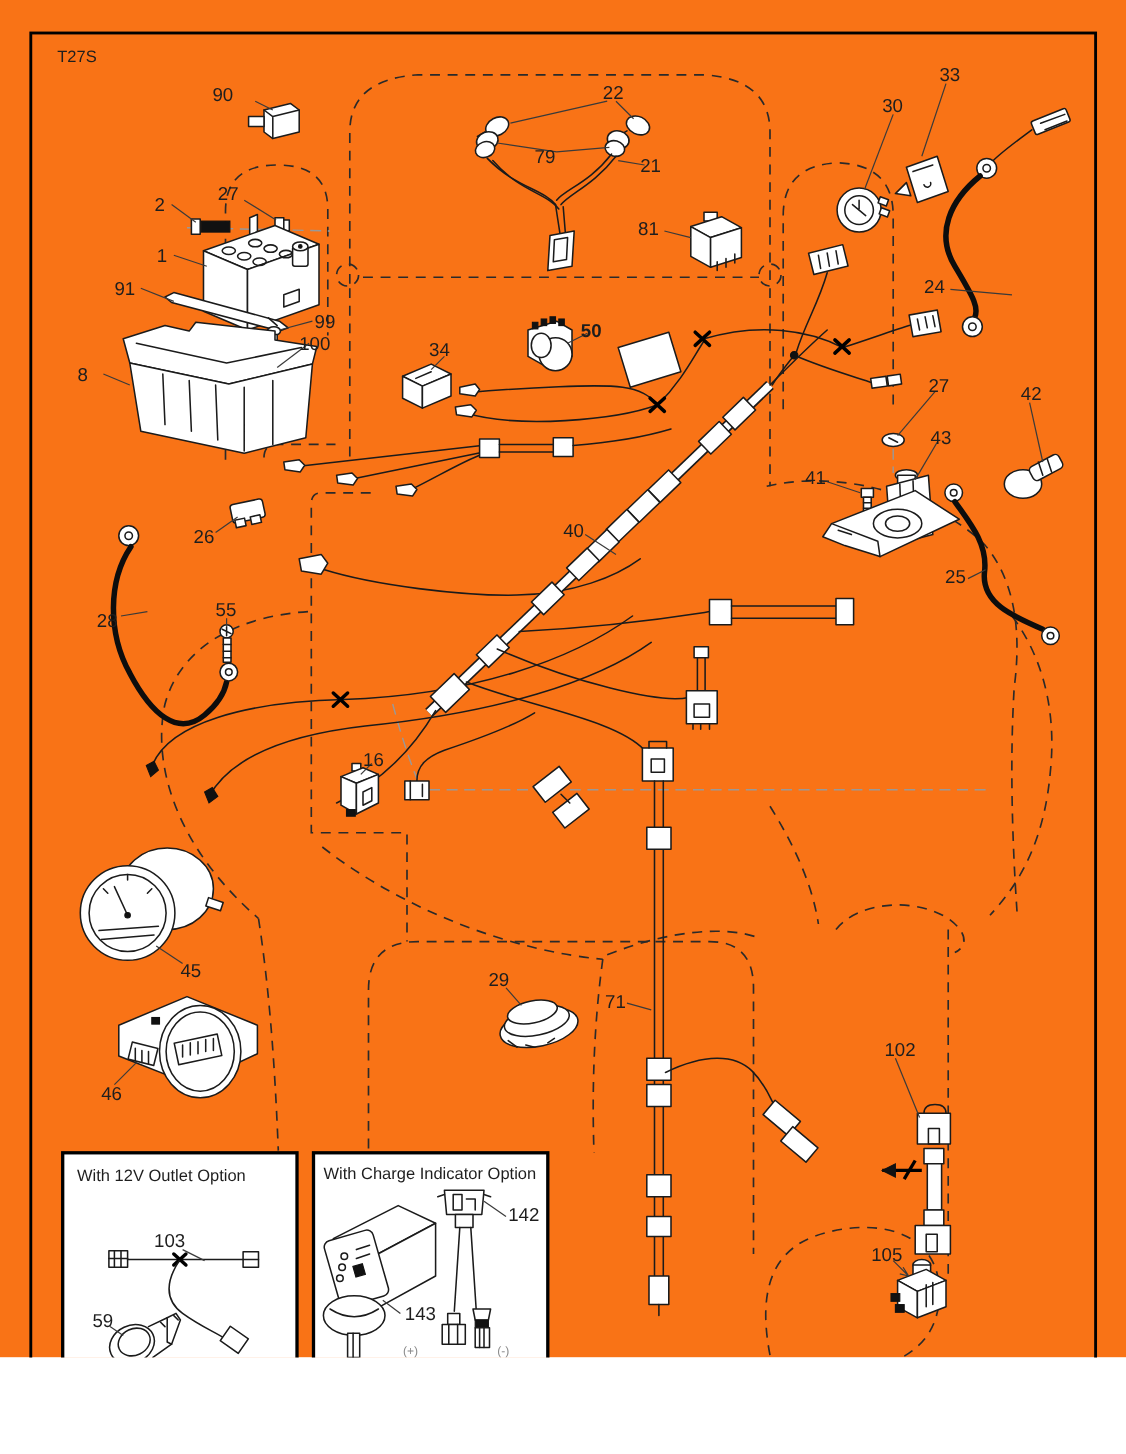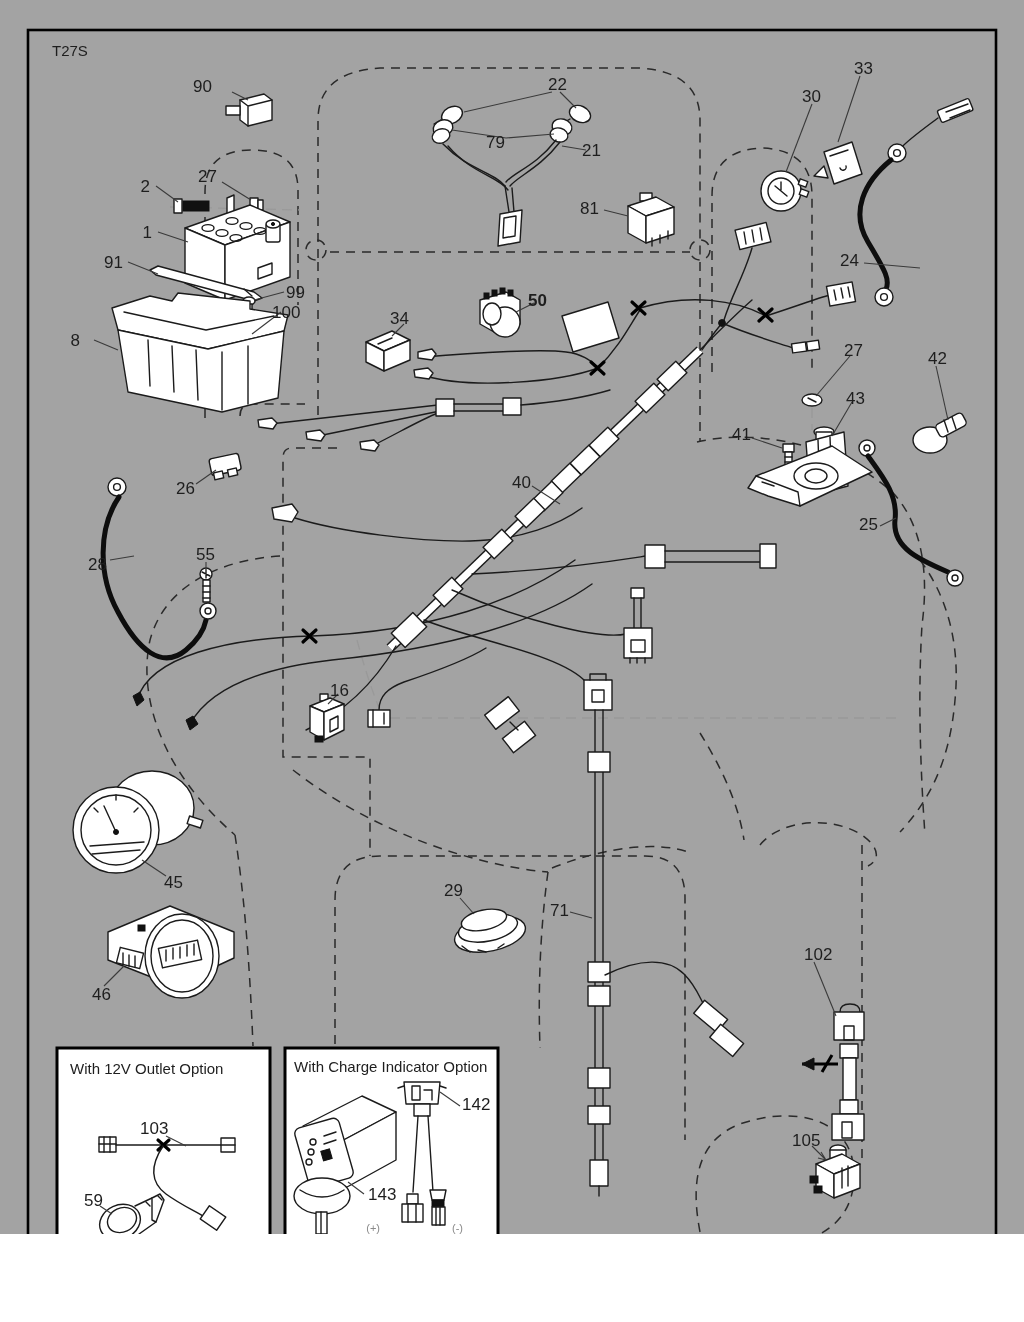--- a/index.html
+++ b/index.html
@@ -1,16 +1,16 @@
 <!DOCTYPE html>
 <html><head>
 <meta charset="utf-8">
 <style>
   html,body{margin:0;padding:0;background:#fff;}
-  .page{width:1024px;height:1234px;position:relative;background:#a3a3a3;font-family:"Liberation Sans",sans-serif;}
+  .page{width:1024px;height:1234px;position:relative;background:#f97316;font-family:"Liberation Sans",sans-serif;}
   svg{position:absolute;top:0;left:0;}
   svg *{vector-effect:none;}
   .ln{fill:none;stroke:#1b1b1b;stroke-width:1.4;stroke-linecap:round;stroke-linejoin:round;}
   .cmp{fill:#ffffff;stroke:#1b1b1b;stroke-width:1.4;stroke-linejoin:round;}
   .dk{fill:#111;stroke:#111;}
   .thick{fill:none;stroke:#0d0d0d;stroke-width:5;stroke-linecap:round;}
   .dash{fill:none;stroke:#2a2a2a;stroke-width:1.5;stroke-dasharray:9 7;stroke-linecap:butt;}
   .gdash{fill:none;stroke:#999;stroke-width:1.3;stroke-dasharray:10 6;}
   .ldr{fill:none;stroke:#3a3a3a;stroke-width:1.1;}
   .xmk{fill:none;stroke:#000;stroke-width:3.2;stroke-linecap:round;}

